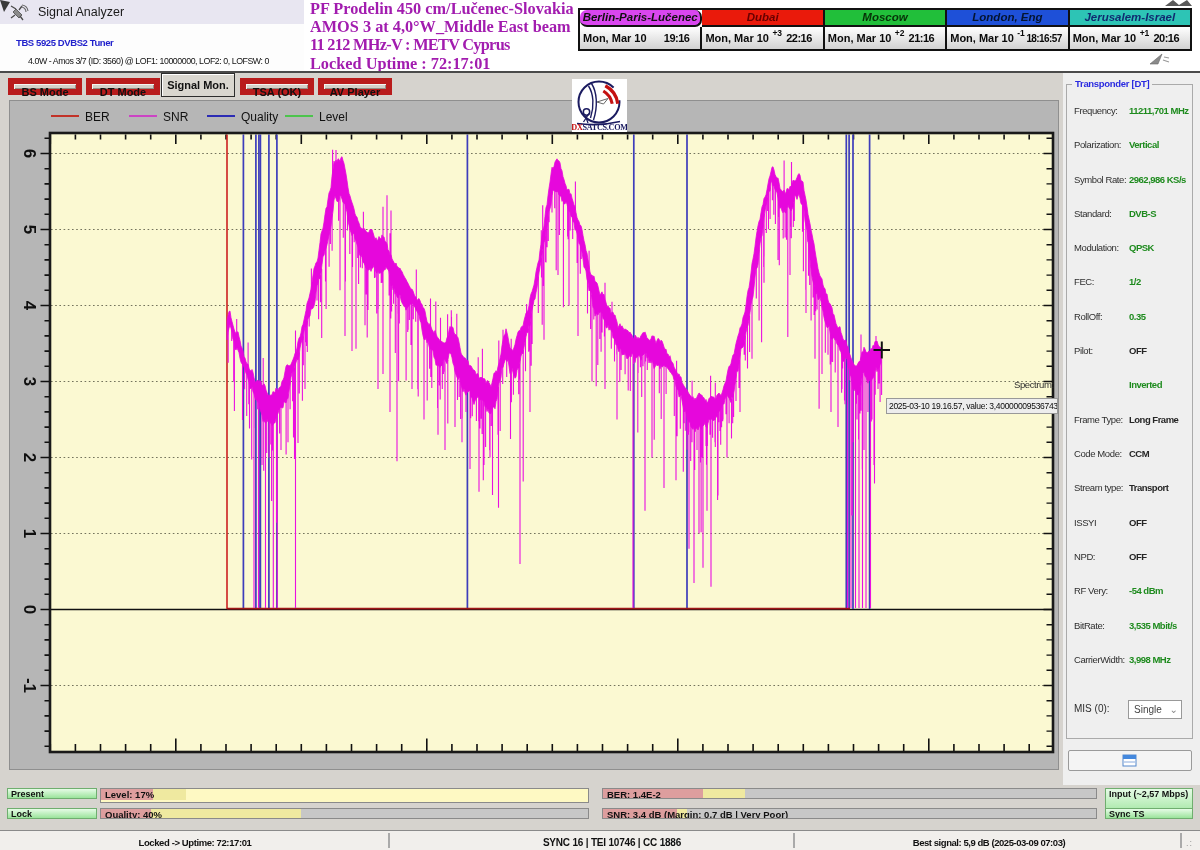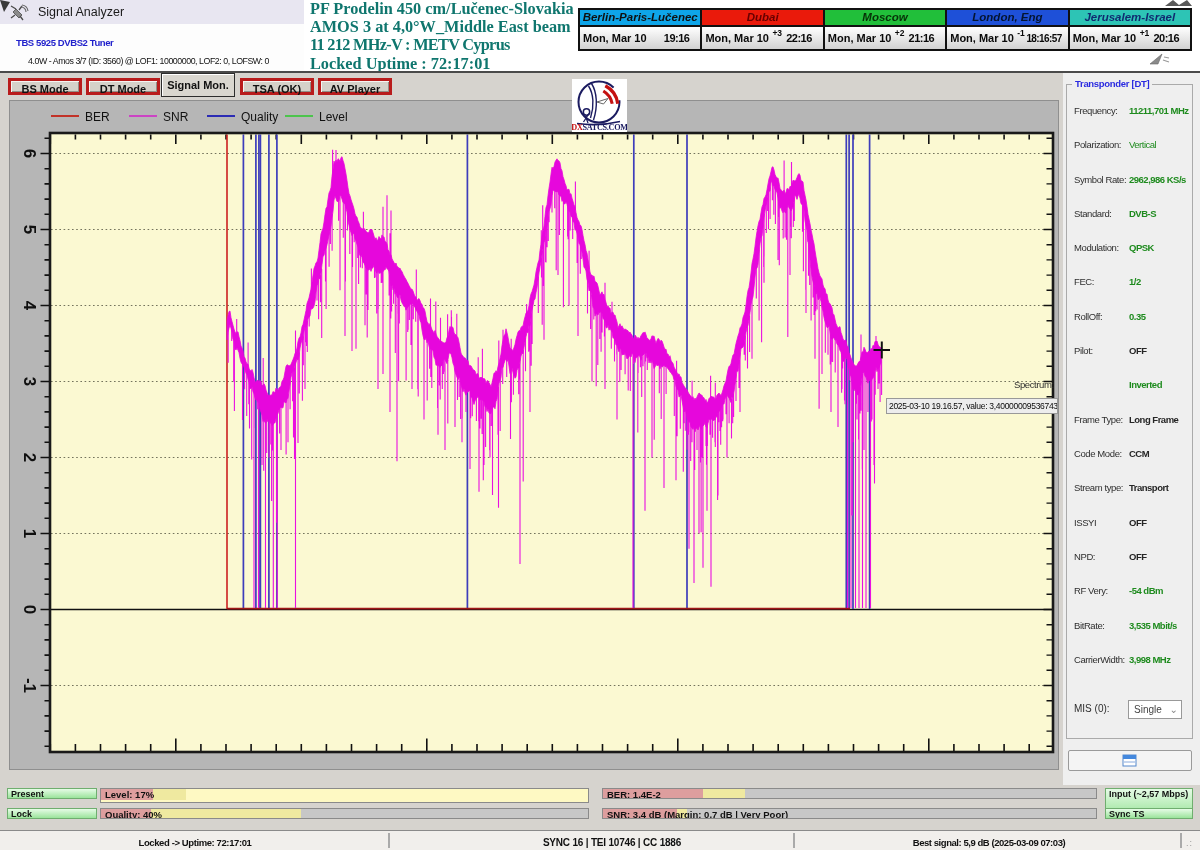--- a/index.html
+++ b/index.html
@@ -21,30 +21,30 @@
 
 <svg class="abs" style="left:9px;top:4px" width="20" height="18" viewBox="0 0 20 18">
   <path d="M7,5 L13,11 L10,14 L4,8 Z" fill="#8a8a8a" stroke="#4a4a4a" stroke-width="0.8"></path>
   <path d="M2,2 L7,5 M13,2 L10,6 M2,14 L6,11 M14,16 L11,12" stroke="#4a4a4a" stroke-width="1.3"></path>
   <path d="M12,3 a5,5 0 0 1 5,5 M13,1 a7,7 0 0 1 6,6" stroke="#666" stroke-width="1.1" fill="none"></path>
 </svg>
 <div class="abs" style="left:38px;top:5px;font-size:12.5px;color:#1a1a1a;">Signal Analyzer</div>
 <div class="abs" style="left:16px;top:37px;font-size:9.5px;letter-spacing:-0.4px;font-weight:bold;color:#2222cc;">TBS 5925 DVBS2 Tuner</div>
 <div class="abs" style="left:28px;top:56px;font-size:8.8px;color:#111;letter-spacing:-0.45px;">4.0W - Amos 3/7 (ID: 3560) @ LOF1: 10000000, LOF2: 0, LOFSW: 0</div>
 
-<div class="abs" style="left:310px;top:-0.5px;width:270px;font-family:'Liberation Serif',serif;font-weight:bold;font-size:16.3px;line-height:18.4px;color:#0f766e;white-space:nowrap;">
+<div class="abs" style="left:310px;top:-0.5px;width:270px;font-family:'Liberation Serif',serif;font-weight:bold;font-size:16.3px;line-height:18.4px;color:#a21caf;white-space:nowrap;">
 PF Prodelin 450 cm/Lučenec-Slovakia<br>
 AMOS 3 at 4,0°W_Middle East beam<br>
 <span style="letter-spacing:-0.7px">11 212 MHz-V : METV Cyprus</span><br>
 Locked Uptime : 72:17:01
 </div>
 
 <div class="abs" style="left:578px;top:8px;width:614px;height:43px;border:2px solid #111;box-sizing:border-box;background:#fff;">
   <div style="display:flex;height:17px;">
-    <div class="ckh" style="background:#0ea5e9;color:#101010;">Berlin-Paris-Lučenec</div>
+    <div class="ckh" style="background:#d946ef;color:#101010;border-radius:7px;">Berlin-Paris-Lučenec</div>
     <div class="ckh" style="background:#ea1a0b;color:#600;">Dubai</div>
     <div class="ckh" style="background:#21bf3a;color:#073007;">Moscow</div>
     <div class="ckh" style="background:#1e50d8;color:#041430;">London, Eng</div>
     <div class="ckh" style="background:#2dc4b5;color:#102a70;border-right:none;">Jerusalem-Israel</div>
   </div>
   <div style="display:flex;height:22px;">
     <div class="ckt">
         <span>Mon, Mar 10</span>
         <i></i>
         <b>19:16</b>
@@ -87,21 +87,21 @@
 
 <svg class="abs" style="left:1148px;top:52px" width="36" height="14" viewBox="0 0 36 14">
  <path d="M2,12 L14,2 L10,12 Z" fill="#8a8a8a" stroke="#666" stroke-width="0.6"></path>
  <path d="M15,8 l6,2 M16,5 l5,1" stroke="#999" stroke-width="1.2"></path>
 </svg>
 
 <div class="abs" style="left:0;top:71px;width:1200px;height:2px;background:#4a4a4a;"></div>
 <div class="abs" style="left:0;top:73px;width:1063px;height:28px;background:#d6d3ce;"></div>
 <style>
  .btn{position:absolute;top:78px;width:74px;height:17px;background:#d5d1c9;
-      border:3px solid #b91c1c;box-shadow:inset 1px 1px 0 #f5f4f1, inset -1px -1px 0 #938f87;
+      border:6px solid #b91c1c;box-shadow:inset 1px 1px 0 #f5f4f1, inset -1px -1px 0 #938f87;
       font-size:11px;font-weight:bold;color:#111;text-align:center;line-height:16px;box-sizing:border-box;}
 </style>
 <div class="btn" style="left:8px;">BS Mode</div>
 <div class="btn" style="left:86px;">DT Mode</div>
 <div class="btn" style="left:161px;top:73px;height:24px;line-height:22px;border:1.5px solid #2d2d2d;background:#d9d6cf;box-shadow:inset 1px 1px 0 #fff;">Signal Mon.</div>
 <div class="btn" style="left:240px;">TSA (OK)</div>
 <div class="btn" style="left:318px;">AV Player</div>
 
 <div class="abs" style="left:9px;top:100px;width:1050px;height:670px;background:#b6b6b6;border:1px solid #8f8f8f;box-sizing:border-box;"></div>
 
@@ -176,21 +176,21 @@
 
 <div class="abs" style="left:886px;top:363px;width:172px;height:16px;background:#ededed;border:1px solid #999;box-sizing:border-box;font-size:8.5px;color:#0a0a0a;line-height:14px;padding-left:2px;letter-spacing:-0.3px;white-space:nowrap;overflow:hidden;z-index:5;margin-top:35px;">2025-03-10 19.16.57, value: 3,40000009536743</div>
 
 <div class="abs" style="left:1063px;top:73px;width:137px;height:712px;background:#efefef;"></div>
 <div class="abs" style="left:1066px;top:84px;width:127px;height:655px;border:1px solid #aaa;box-sizing:border-box;"></div>
 <div class="abs" style="left:1072px;top:78px;background:#efefef;padding:0 3px;font-size:9.5px;letter-spacing:-0.3px;font-weight:bold;color:#2a2ae0;">Transponder [DT]</div>
 
 <div class="abs" style="left:1074px;top:105px;font-size:9.5px;letter-spacing:-0.4px;color:#2e2e2e;white-space:nowrap;">Frequency:</div>
 <div class="abs" style="left:1129px;top:105px;font-size:9.5px;letter-spacing:-0.5px;font-weight:bold;color:#1e8b1e;white-space:nowrap;">11211,701 MHz</div>
 <div class="abs" style="left:1074px;top:139px;font-size:9.5px;letter-spacing:-0.4px;color:#2e2e2e;white-space:nowrap;">Polarization:</div>
-<div class="abs" style="left:1129px;top:139px;font-size:9.5px;letter-spacing:-0.5px;font-weight:normal;color:#1e8b1e;white-space:nowrap;">Vertical</div>
+<div class="abs" style="left:1129px;top:139px;font-size:9.5px;letter-spacing:-0.5px;font-weight:bold;color:#1e8b1e;white-space:nowrap;">Vertical</div>
 <div class="abs" style="left:1074px;top:174px;font-size:9.5px;letter-spacing:-0.4px;color:#2e2e2e;white-space:nowrap;">Symbol Rate:</div>
 <div class="abs" style="left:1129px;top:174px;font-size:9.5px;letter-spacing:-0.5px;font-weight:bold;color:#1e8b1e;white-space:nowrap;">2962,986 KS/s</div>
 <div class="abs" style="left:1074px;top:208px;font-size:9.5px;letter-spacing:-0.4px;color:#2e2e2e;white-space:nowrap;">Standard:</div>
 <div class="abs" style="left:1129px;top:208px;font-size:9.5px;letter-spacing:-0.5px;font-weight:bold;color:#1e8b1e;white-space:nowrap;">DVB-S</div>
 <div class="abs" style="left:1074px;top:242px;font-size:9.5px;letter-spacing:-0.4px;color:#2e2e2e;white-space:nowrap;">Modulation:</div>
 <div class="abs" style="left:1129px;top:242px;font-size:9.5px;letter-spacing:-0.5px;font-weight:bold;color:#1e8b1e;white-space:nowrap;">QPSK</div>
 <div class="abs" style="left:1074px;top:276px;font-size:9.5px;letter-spacing:-0.4px;color:#2e2e2e;white-space:nowrap;">FEC:</div>
 <div class="abs" style="left:1129px;top:276px;font-size:9.5px;letter-spacing:-0.5px;font-weight:bold;color:#1e8b1e;white-space:nowrap;">1/2</div>
 <div class="abs" style="left:1074px;top:311px;font-size:9.5px;letter-spacing:-0.4px;color:#2e2e2e;white-space:nowrap;">RollOff:</div>
 <div class="abs" style="left:1129px;top:311px;font-size:9.5px;letter-spacing:-0.5px;font-weight:bold;color:#1e8b1e;white-space:nowrap;">0.35</div>

